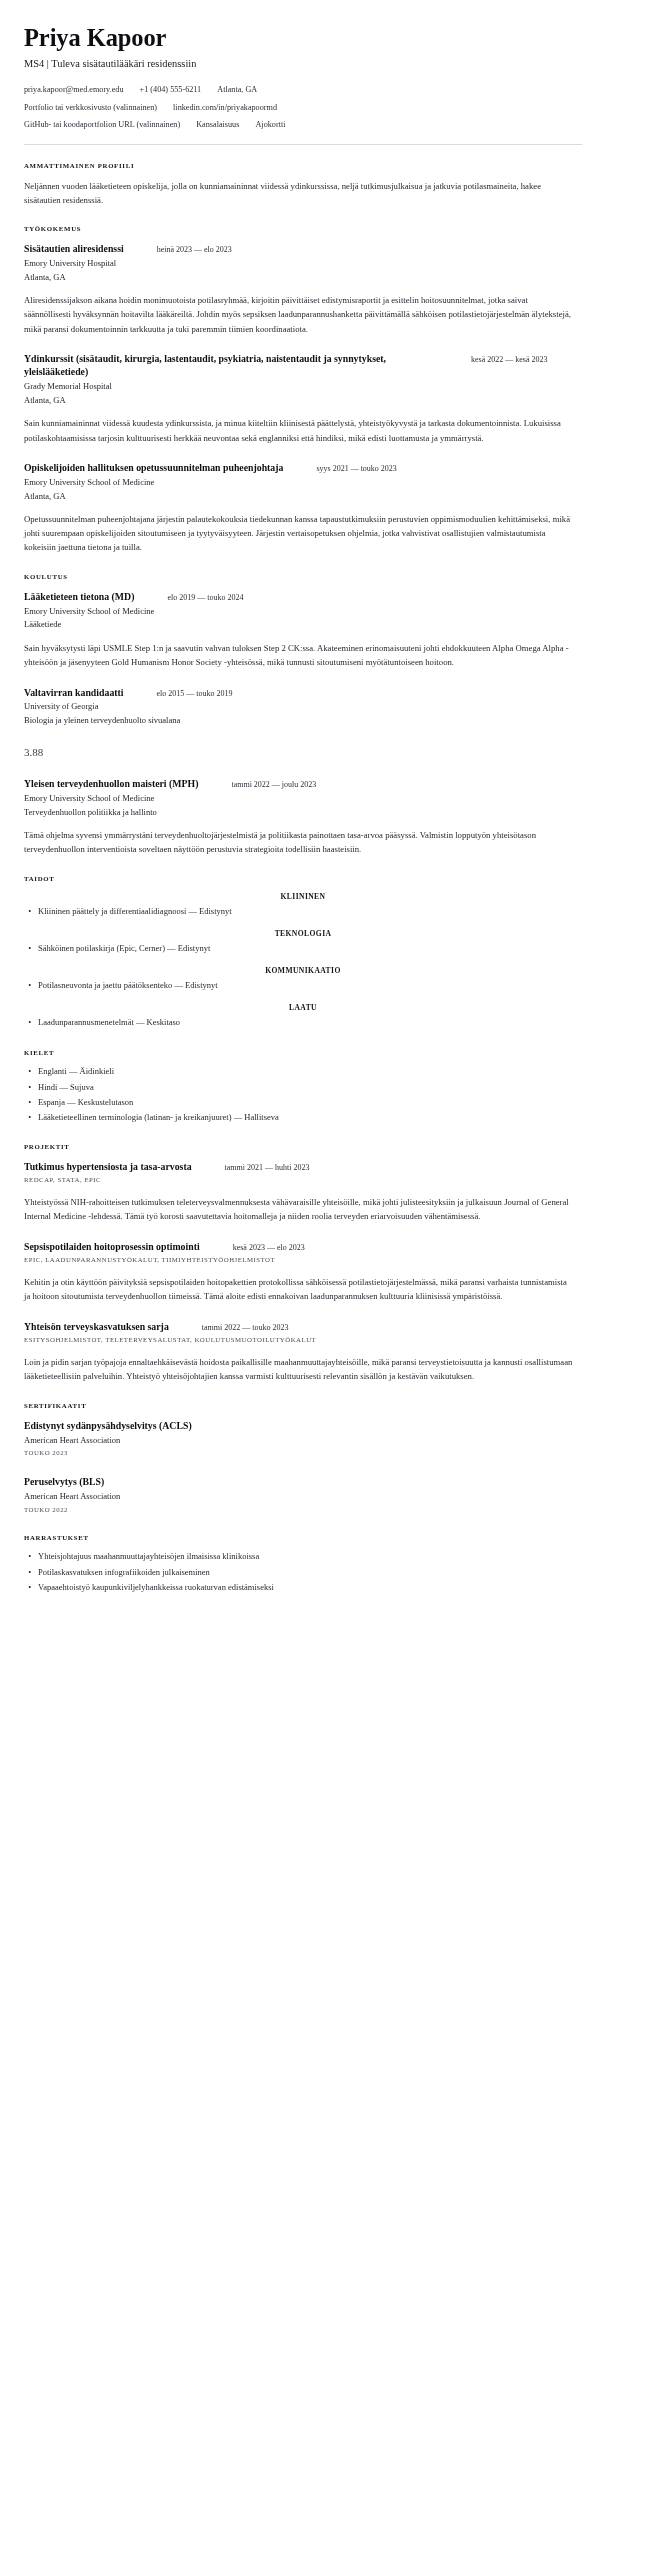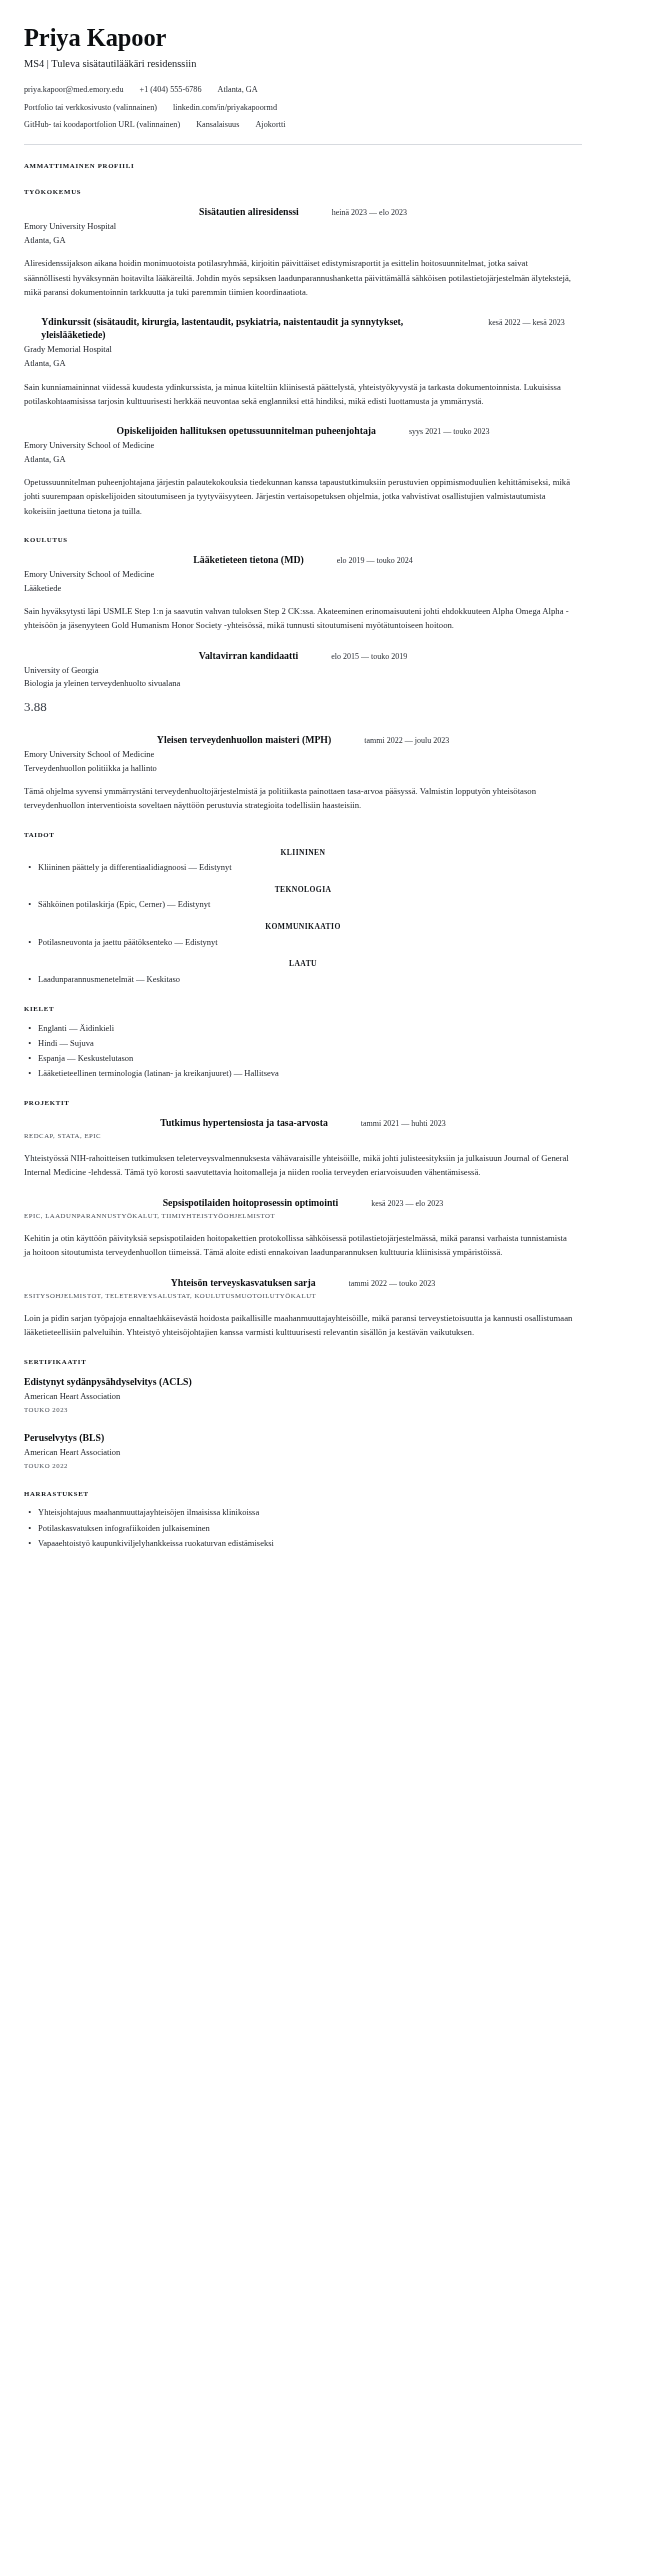--- a/index.html
+++ b/index.html
@@ -75,21 +75,21 @@
     max-width: 551px;
   }
 
   
   .entry { margin-bottom: 16.4px; }
   .entry:last-child { margin-bottom: 0; }
 
   .entry-head {
     display: flex;
     align-items: baseline;
-    justify-content: center;
+    justify-content: flex-start;
     gap: 13px;
   }
   .entry-title {
     font-size: 9.8px;
     font-weight: 700;
     line-height: 1.35;
     color: #0d0f12;
     max-width: 414px;
   }
   .entry-date {
@@ -106,24 +106,24 @@
     color: #22262d;
     margin-top: 1.6px;
   }
   .entry-meta {
     font-size: 8.5px;
     line-height: 1.5;
     color: #22262d;
     margin-top: 1.1px;
   }
   .entry-small {
-    font-size: 13px;
+    font-size: 11px;
     line-height: 1.5;
     color: #3a3f47;
-    margin-top: 7px;
+    margin-top: 17px;
   }
   .entry-caps {
     font-size: 6.8px;
     letter-spacing: 0.5px;
     text-transform: uppercase;
     color: #4a4f57;
     margin-top: 2.2px;
     line-height: 1.5;
   }
   .entry-body {
@@ -175,39 +175,40 @@
 <body>
 
 <div class="page">
 
   <header>
     <h1 class="name">Priya Kapoor</h1>
     <div class="tagline">MS4 | Tuleva sisätautilääkäri residenssiin</div>
     <div>
       <div class="contact-line">
         <span class="ci">priya.kapoor@med.emory.edu</span>
-        <span class="ci">+1 (404) 555-6786</span>
+        <span class="ci">+1 (404) 555-6211</span>
         <span class="ci">Atlanta, GA</span>
       </div>
       <div class="contact-line">
         <span class="ci">Portfolio tai verkkosivusto (valinnainen)</span>
         <span class="ci">linkedin.com/in/priyakapoormd</span>
       </div>
       <div class="contact-line">
         <span class="ci">GitHub- tai koodaportfolion URL (valinnainen)</span>
         <span class="ci">Kansalaisuus</span>
         <span class="ci">Ajokortti</span>
       </div>
     </div>
   </header>
 
   <hr class="rule">
 
   <section class="section">
     <h2 class="section-title">Ammattimainen profiili</h2>
+    <p class="summary">Neljännen vuoden lääketieteen opiskelija, jolla on kunniamaininnat viidessä ydinkurssissa, neljä tutkimusjulkaisua ja jatkuvia potilasmaineita, hakee sisätautien residenssiä.</p>
   </section>
 
   <section class="section">
     <h2 class="section-title">Työkokemus</h2>
 
     <div class="entry">
       <div class="entry-head">
         <div class="entry-title">Sisätautien aliresidenssi</div>
         <div class="entry-date">heinä 2023 — elo 2023</div>
       </div>

